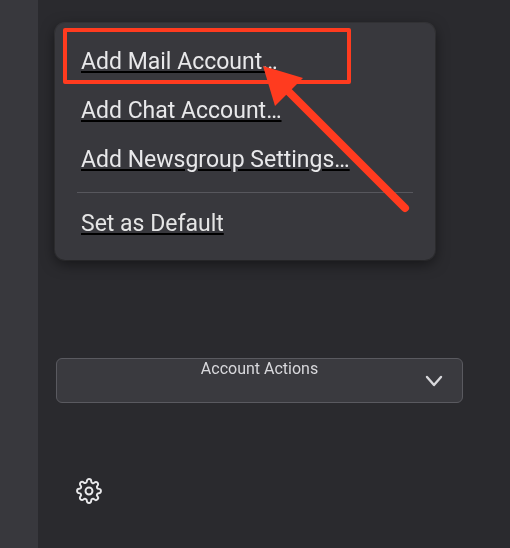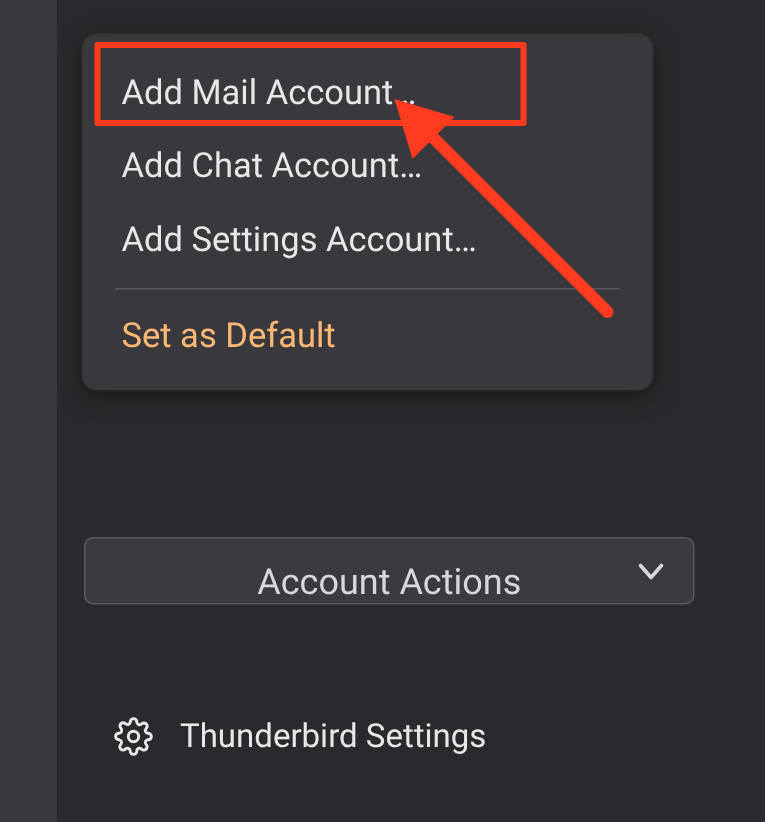--- a/index.html
+++ b/index.html
@@ -20,30 +20,31 @@
       background:#2a2a2e;
     }
     .popup {
       position:absolute;
       left:55px; top:23px;
       width:380px;
       background:#38383d;
       border-radius:10px;
       box-shadow:0 4px 14px rgba(0,0,0,0.5),0 0 0 1px rgba(255,255,255,0.07);
       padding:14px 0 12px 0;
+      text-decoration:underline;
     }
     .menu-item {
       padding:9px 26px 9px 26px;
       color:#e8e8ea;
       font-size:23px;
       line-height:1.35;
       cursor:pointer;
     }
     .menu-item.disabled {
-      color:#fdba74;
+      color:#e5e5e5;
       cursor:default;
     }
     .divider {
       margin:8px 22px 6px 22px;
       height:1px;
       background:#57575d;
     }
     .highlight-box {
       position:absolute;
       border:4px solid #ff3b1f;
@@ -51,24 +52,24 @@
       pointer-events:none;
     }
     .account-actions-btn {
       position:absolute;
       left:56px; top:358px;
       width:407px; height:45px;
       background:#3a3a3f;
       border:1px solid #5a5a60;
       border-radius:6px;
       display:flex;
-      align-items:flex-end;
+      align-items:flex-start;
       justify-content:center;
       color:#d8d8dc;
-      font-size:24px;
+      font-size:16px;
       cursor:pointer;
     }
     .account-actions-btn .chevron {
       position:absolute; right:18px; top:12px;
       width:20px; height:20px;
     }
     .settings-row {
       position:absolute;
       left:76px; top:478px;
       display:flex;
@@ -89,21 +90,21 @@
   </style>
 </head>
 <body>
 
 <div class="outer-edge"></div>
 <div class="panel"></div>
 
 <div class="popup">
   <div class="menu-item">Add Mail Account…</div>
   <div class="menu-item">Add Chat Account…</div>
-  <div class="menu-item">Add Settings Account…</div>
+  <div class="menu-item">Add Newsgroup Settings…</div>
   <div class="divider"></div>
   <div class="menu-item disabled">Set as Default</div>
 </div>
 
 <div class="highlight-box" style="left:63px; top:28px; width:288px; height:56px;"></div>
 
 <svg class="arrow-annot" viewBox="0 0 170 170">
   <defs></defs>
   <line x1="150" y1="150" x2="25" y2="25" stroke="#ff3b1f" stroke-width="8" stroke-linecap="round"></line>
   <polygon points="8,8 48,20 20,48" fill="#ff3b1f"></polygon>
@@ -118,14 +119,13 @@
   </span>
 </div>
 
 <div class="settings-row">
   <span class="gear">
     <svg viewBox="0 0 24 24" fill="none" stroke="#e8e8ea" stroke-width="1.8" stroke-linecap="round" stroke-linejoin="round">
       <circle cx="12" cy="12" r="3.2"></circle>
       <path d="M19.4 15a1.7 1.7 0 0 0 .34 1.87l.06.06a2 2 0 1 1-2.83 2.83l-.06-.06a1.7 1.7 0 0 0-1.87-.34 1.7 1.7 0 0 0-1.03 1.56V21a2 2 0 1 1-4 0v-.09a1.7 1.7 0 0 0-1.11-1.56 1.7 1.7 0 0 0-1.87.34l-.06.06a2 2 0 1 1-2.83-2.83l.06-.06a1.7 1.7 0 0 0 .34-1.87 1.7 1.7 0 0 0-1.56-1.03H3a2 2 0 1 1 0-4h.09a1.7 1.7 0 0 0 1.56-1.11 1.7 1.7 0 0 0-.34-1.87l-.06-.06a2 2 0 1 1 2.83-2.83l.06.06a1.7 1.7 0 0 0 1.87.34H9a1.7 1.7 0 0 0 1.03-1.56V3a2 2 0 1 1 4 0v.09a1.7 1.7 0 0 0 1.03 1.56 1.7 1.7 0 0 0 1.87-.34l.06-.06a2 2 0 1 1 2.83 2.83l-.06.06a1.7 1.7 0 0 0-.34 1.87V9a1.7 1.7 0 0 0 1.56 1.03H21a2 2 0 1 1 0 4h-.09a1.7 1.7 0 0 0-1.56 1.03z"></path>
     </svg>
   </span>
-  <span>Thunderbird Settings</span>
 </div>
 
 </body></html>

